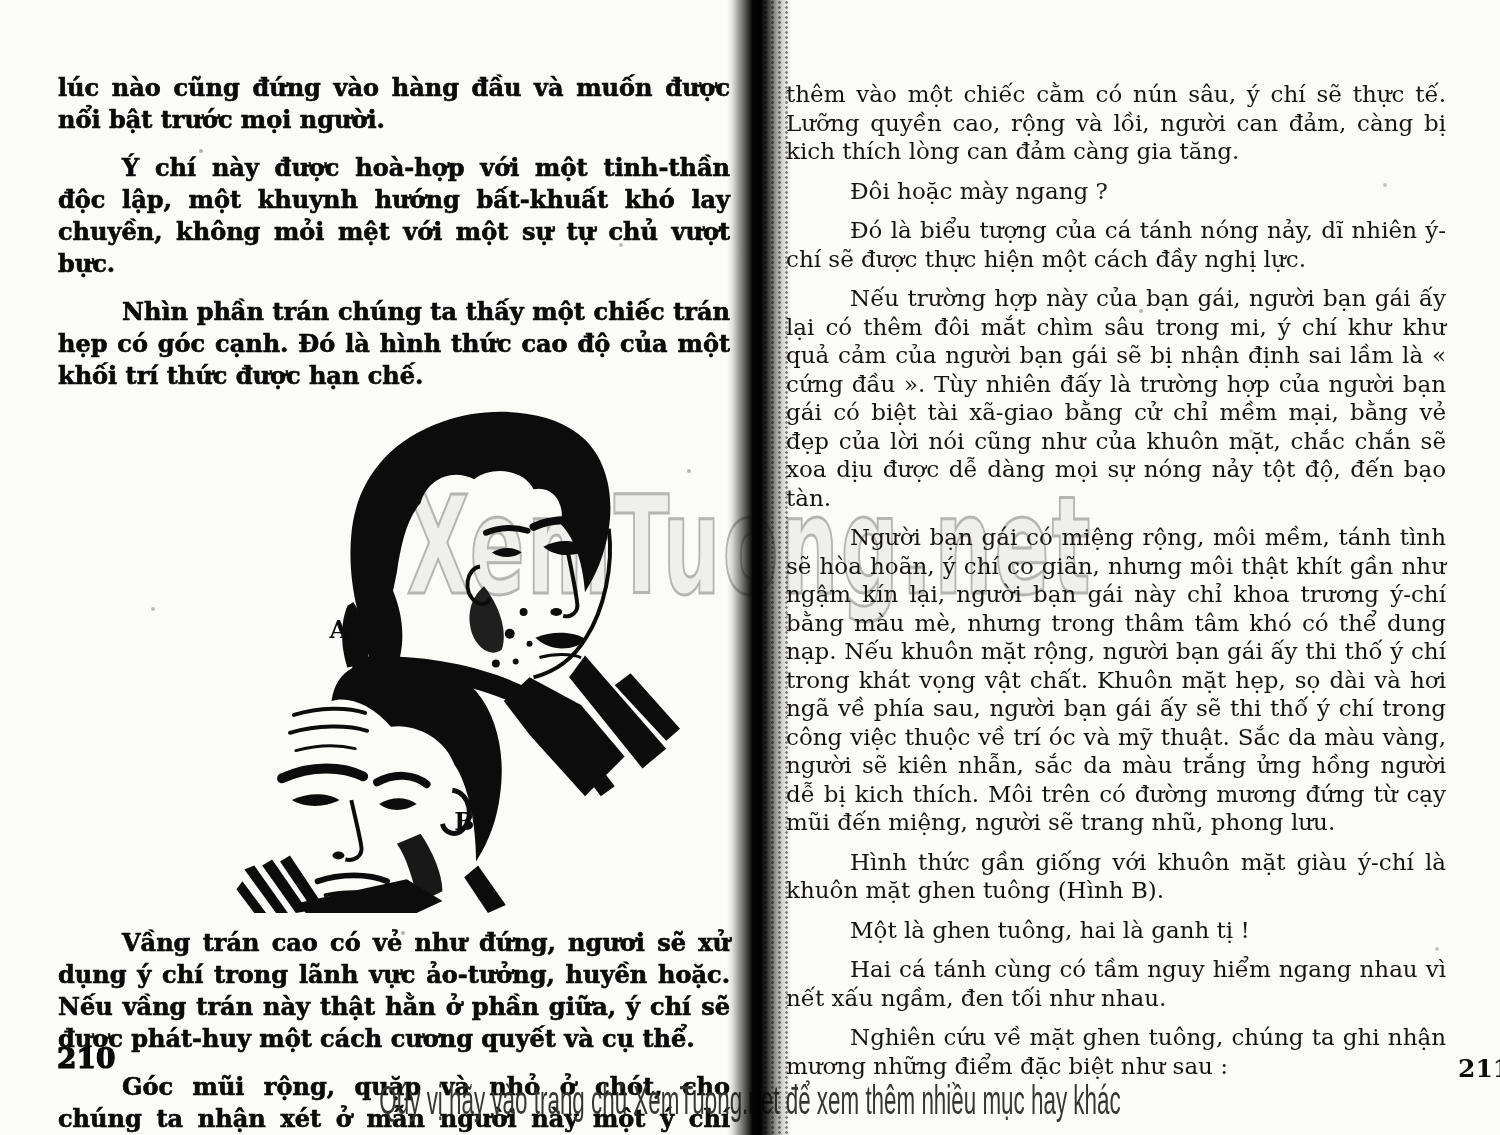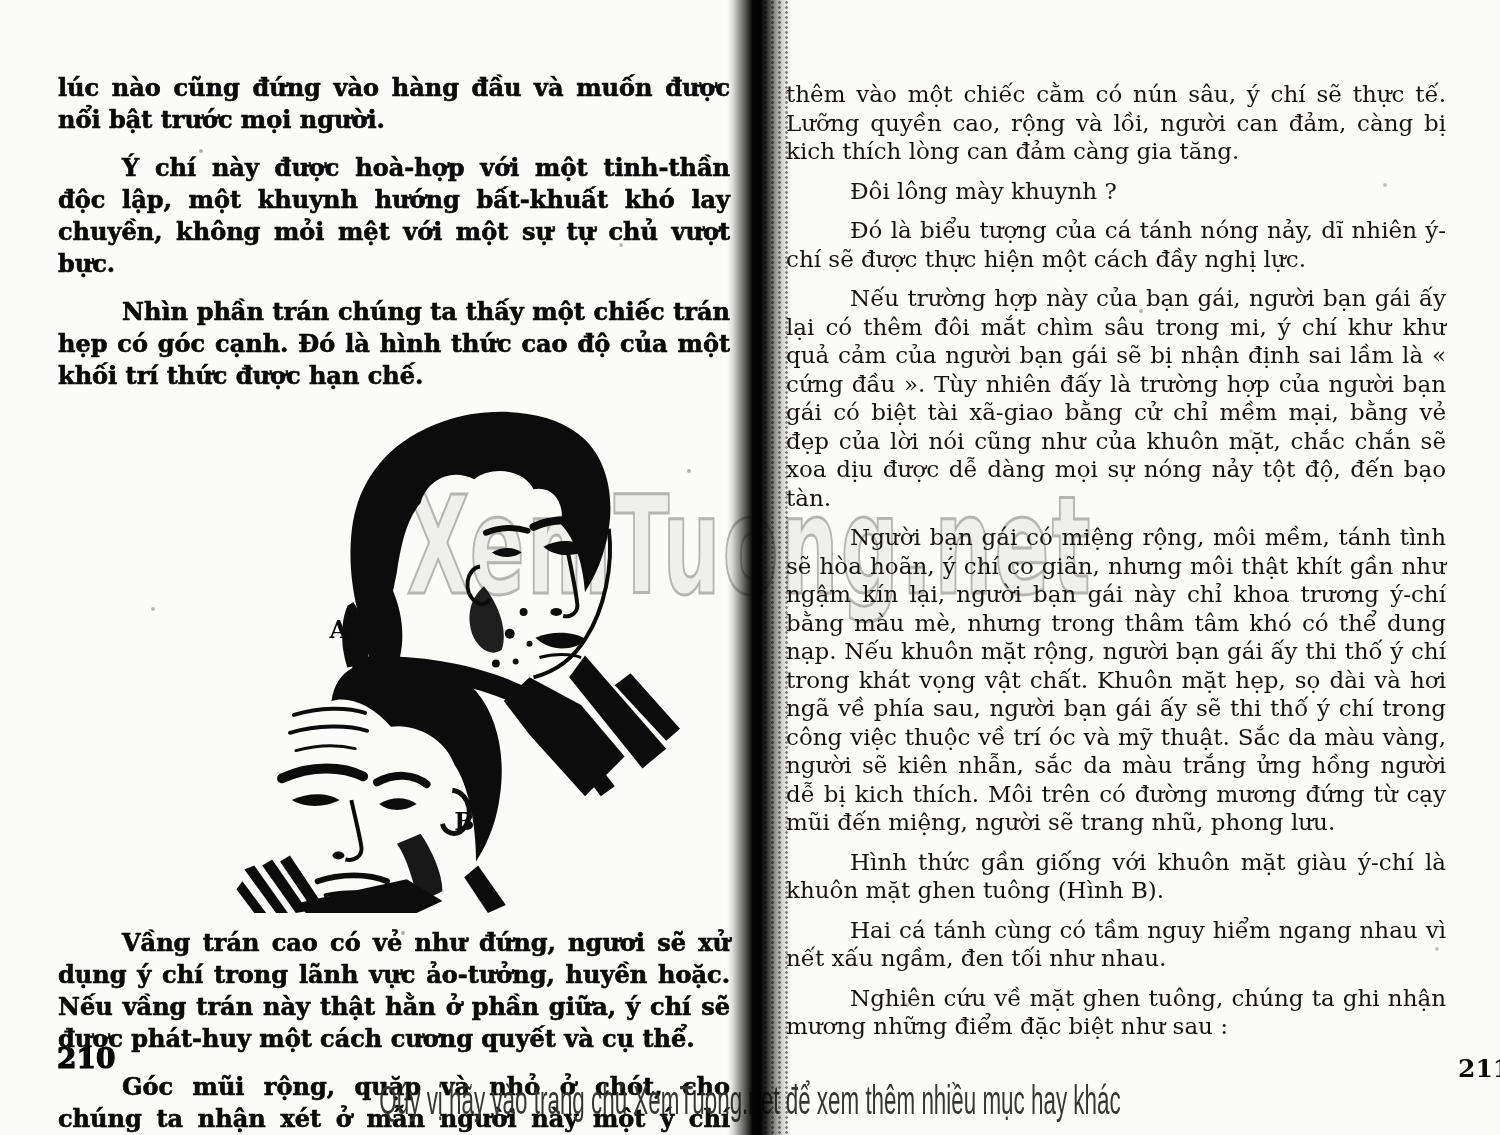--- a/index.html
+++ b/index.html
@@ -160,25 +160,26 @@
 
     <div class="para-block">
         <p class="para indent"><span>Vầng trán cao có vẻ như đứng, ngươi sẽ xử dụng ý chí trong lãnh vực ảo-tưởng, huyền hoặc. Nếu vầng trán này thật hằn ở phần giữa, ý chí sẽ được phát-huy một cách cương quyết và cụ thể.</span></p>
         <p class="para indent"><span>Góc mũi rộng, quặp và nhỏ ở chót, cho chúng ta nhận xét ở mẫn người này một ý chí không dễ dang bị vo bóp. Nếu</span></p>
       </div>
   </section>
 
   <section class="page page-right">
     <div class="para-block">
         <p class="para"><span>thêm vào một chiếc cằm có nún sâu, ý chí sẽ thực tế.  Lưỡng quyền cao, rộng và lồi, người can đảm, càng bị kich thích lòng can đảm càng gia tăng.</span></p>
-        <p class="para indent"><span>Đôi lông mày khuynh ?</span></p>
+        <p class="para indent"><span>Đôi hoặc mày ngang ?</span></p>
         <p class="para indent"><span>Đó là biểu tượng của cá tánh nóng nảy, dĩ nhiên ý-chí sẽ được thực hiện một cách đầy nghị lực.</span></p>
         <p class="para indent"><span>Nếu trường hợp này của bạn gái, người bạn gái ấy lại có thêm đôi mắt chìm sâu trong mi, ý chí khư khư quả cảm của người bạn gái sẽ bị nhận định sai lầm là « cứng đầu ». Tùy nhiên đấy là trường hợp của người bạn gái có biệt tài xã-giao bằng cử chỉ mềm mại, bằng vẻ đẹp của lời nói cũng như của khuôn mặt, chắc chắn sẽ xoa dịu được dễ dàng mọi sự nóng nảy tột độ, đến bạo tàn.</span></p>
         <p class="para indent"><span>Người bạn gái có miệng rộng, môi mềm, tánh tình sẽ hòa hoãn, ý chí co giãn, nhưng môi thật khít gần như ngậm kín lại, người bạn gái này chỉ khoa trương ý-chí bằng màu mè, nhưng trong thâm tâm khó có thể dung nạp.  Nếu khuôn mặt rộng, người bạn gái ấy thi thố ý chí trong khát vọng vật chất.  Khuôn mặt hẹp, sọ dài và hơi ngã về phía sau, người bạn gái ấy sẽ thi thố ý chí trong công việc thuộc về trí óc và mỹ thuật. Sắc da màu vàng, người sẽ kiên nhẫn, sắc da màu trắng ửng hồng người dễ bị kich thích. Môi trên có đường mương đứng từ cạy mũi đến miệng, người sẽ trang nhũ, phong lưu.</span></p>
         <p class="para indent"><span>Hình thức gần giống với khuôn mặt giàu  ý-chí là </span><span class="em">khuôn mặt ghen tuông</span><span class="em"> (Hình B).</span></p>
+        <p class="para indent"><span>Một là ghen tuông,  hai  là ganh tị !</span></p>
         <p class="para indent"><span>Hai cá tánh cùng có tầm nguy hiểm  ngang nhau vì nết xấu ngầm, đen tối như nhau.</span></p>
         <p class="para indent"><span>Nghiên cứu về mặt ghen tuông, chúng ta ghi nhận mương những điểm đặc biệt như sau :</span></p>
       </div>
   </section>
 
 </main>
 
 <div class="page-num pn-left">210</div>
 <div class="page-num pn-right">211</div>
 

